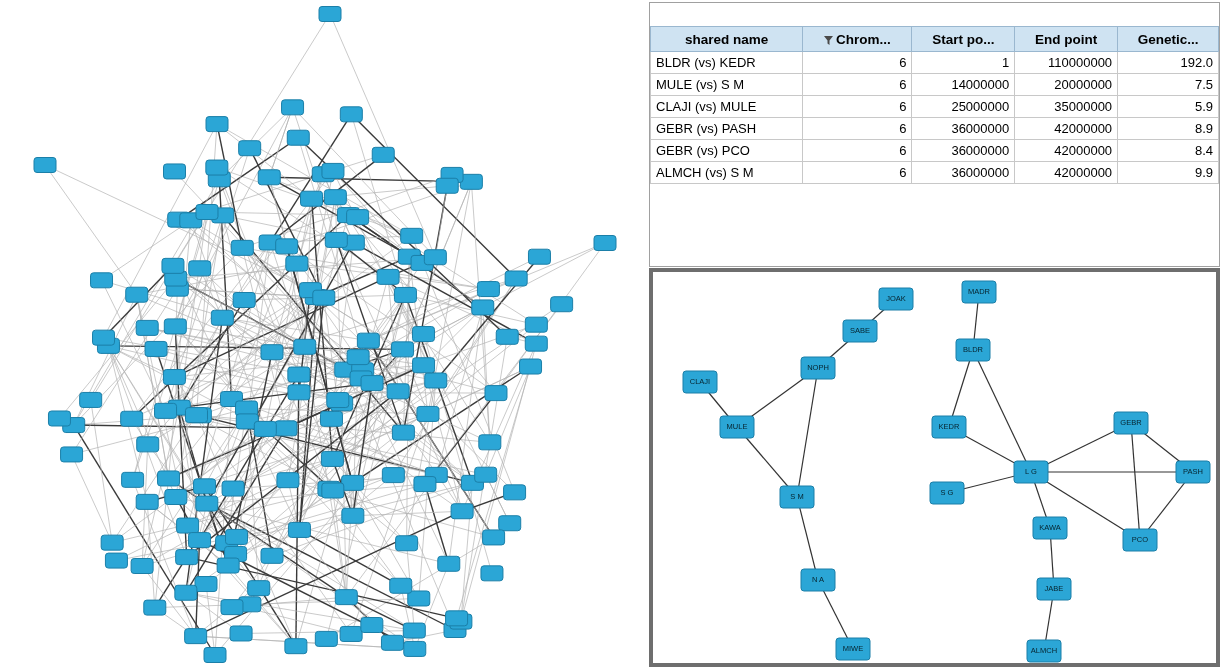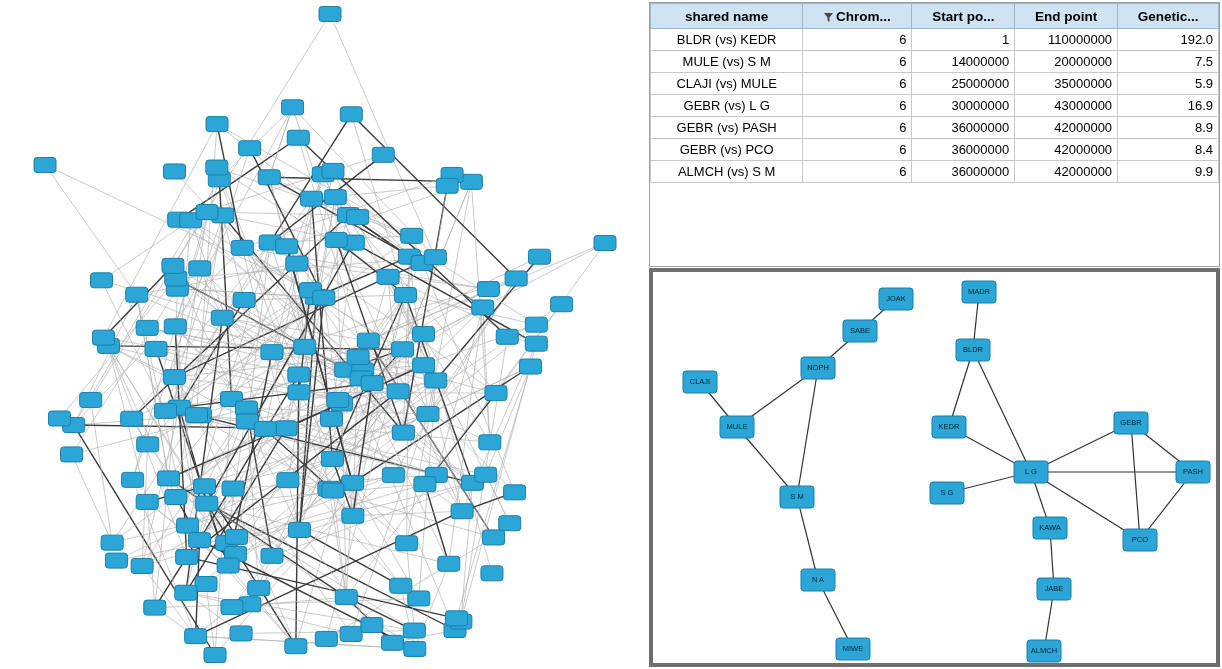--- a/index.html
+++ b/index.html
@@ -38,40 +38,41 @@
     background: #ffffff;
     border: 1px solid #a0a0a0;
     box-sizing: border-box;
     overflow: hidden;
   }
   table.data-table {
     border-collapse: collapse;
     width: 100%;
     font-size: 13px;
     color: #000000;
+    margin-top: 23px;
   }
   table.data-table th {
     background: #cfe3f2;
     border: 1px solid #9ab7cf;
     height: 24px;
     font-weight: bold;
     font-size: 13.5px;
     padding: 0 6px;
     white-space: nowrap;
   }
   table.data-table th.col-name { text-align: center; }
   table.data-table th.col-num  { text-align: center; }
   table.data-table td {
     border: 1px solid #c8c8c8;
     height: 21px;
     padding: 0 5px;
     white-space: nowrap;
     background: #ffffff;
   }
-  td.cell-left  { text-align: center; }
+  td.cell-left  { text-align: left; }
   td.cell-right { text-align: right; }
   .filter-icon {
     display: inline-block;
     width: 9px;
     height: 9px;
     margin-right: 3px;
     vertical-align: -1px;
   }
 
   
@@ -1043,27 +1044,20 @@
             <td class="cell-right">7.5</td>
           </tr>
           <tr>
             <td class="cell-left">CLAJI (vs) MULE</td>
             <td class="cell-right">6</td>
             <td class="cell-right">25000000</td>
             <td class="cell-right">35000000</td>
             <td class="cell-right">5.9</td>
           </tr>
           <tr>
-            <td class="cell-left">GEBR (vs) L G</td>
-            <td class="cell-right">6</td>
-            <td class="cell-right">30000000</td>
-            <td class="cell-right">43000000</td>
-            <td class="cell-right">16.9</td>
-          </tr>
-          <tr>
             <td class="cell-left">GEBR (vs) PASH</td>
             <td class="cell-right">6</td>
             <td class="cell-right">36000000</td>
             <td class="cell-right">42000000</td>
             <td class="cell-right">8.9</td>
           </tr>
           <tr>
             <td class="cell-left">GEBR (vs) PCO</td>
             <td class="cell-right">6</td>
             <td class="cell-right">36000000</td>

